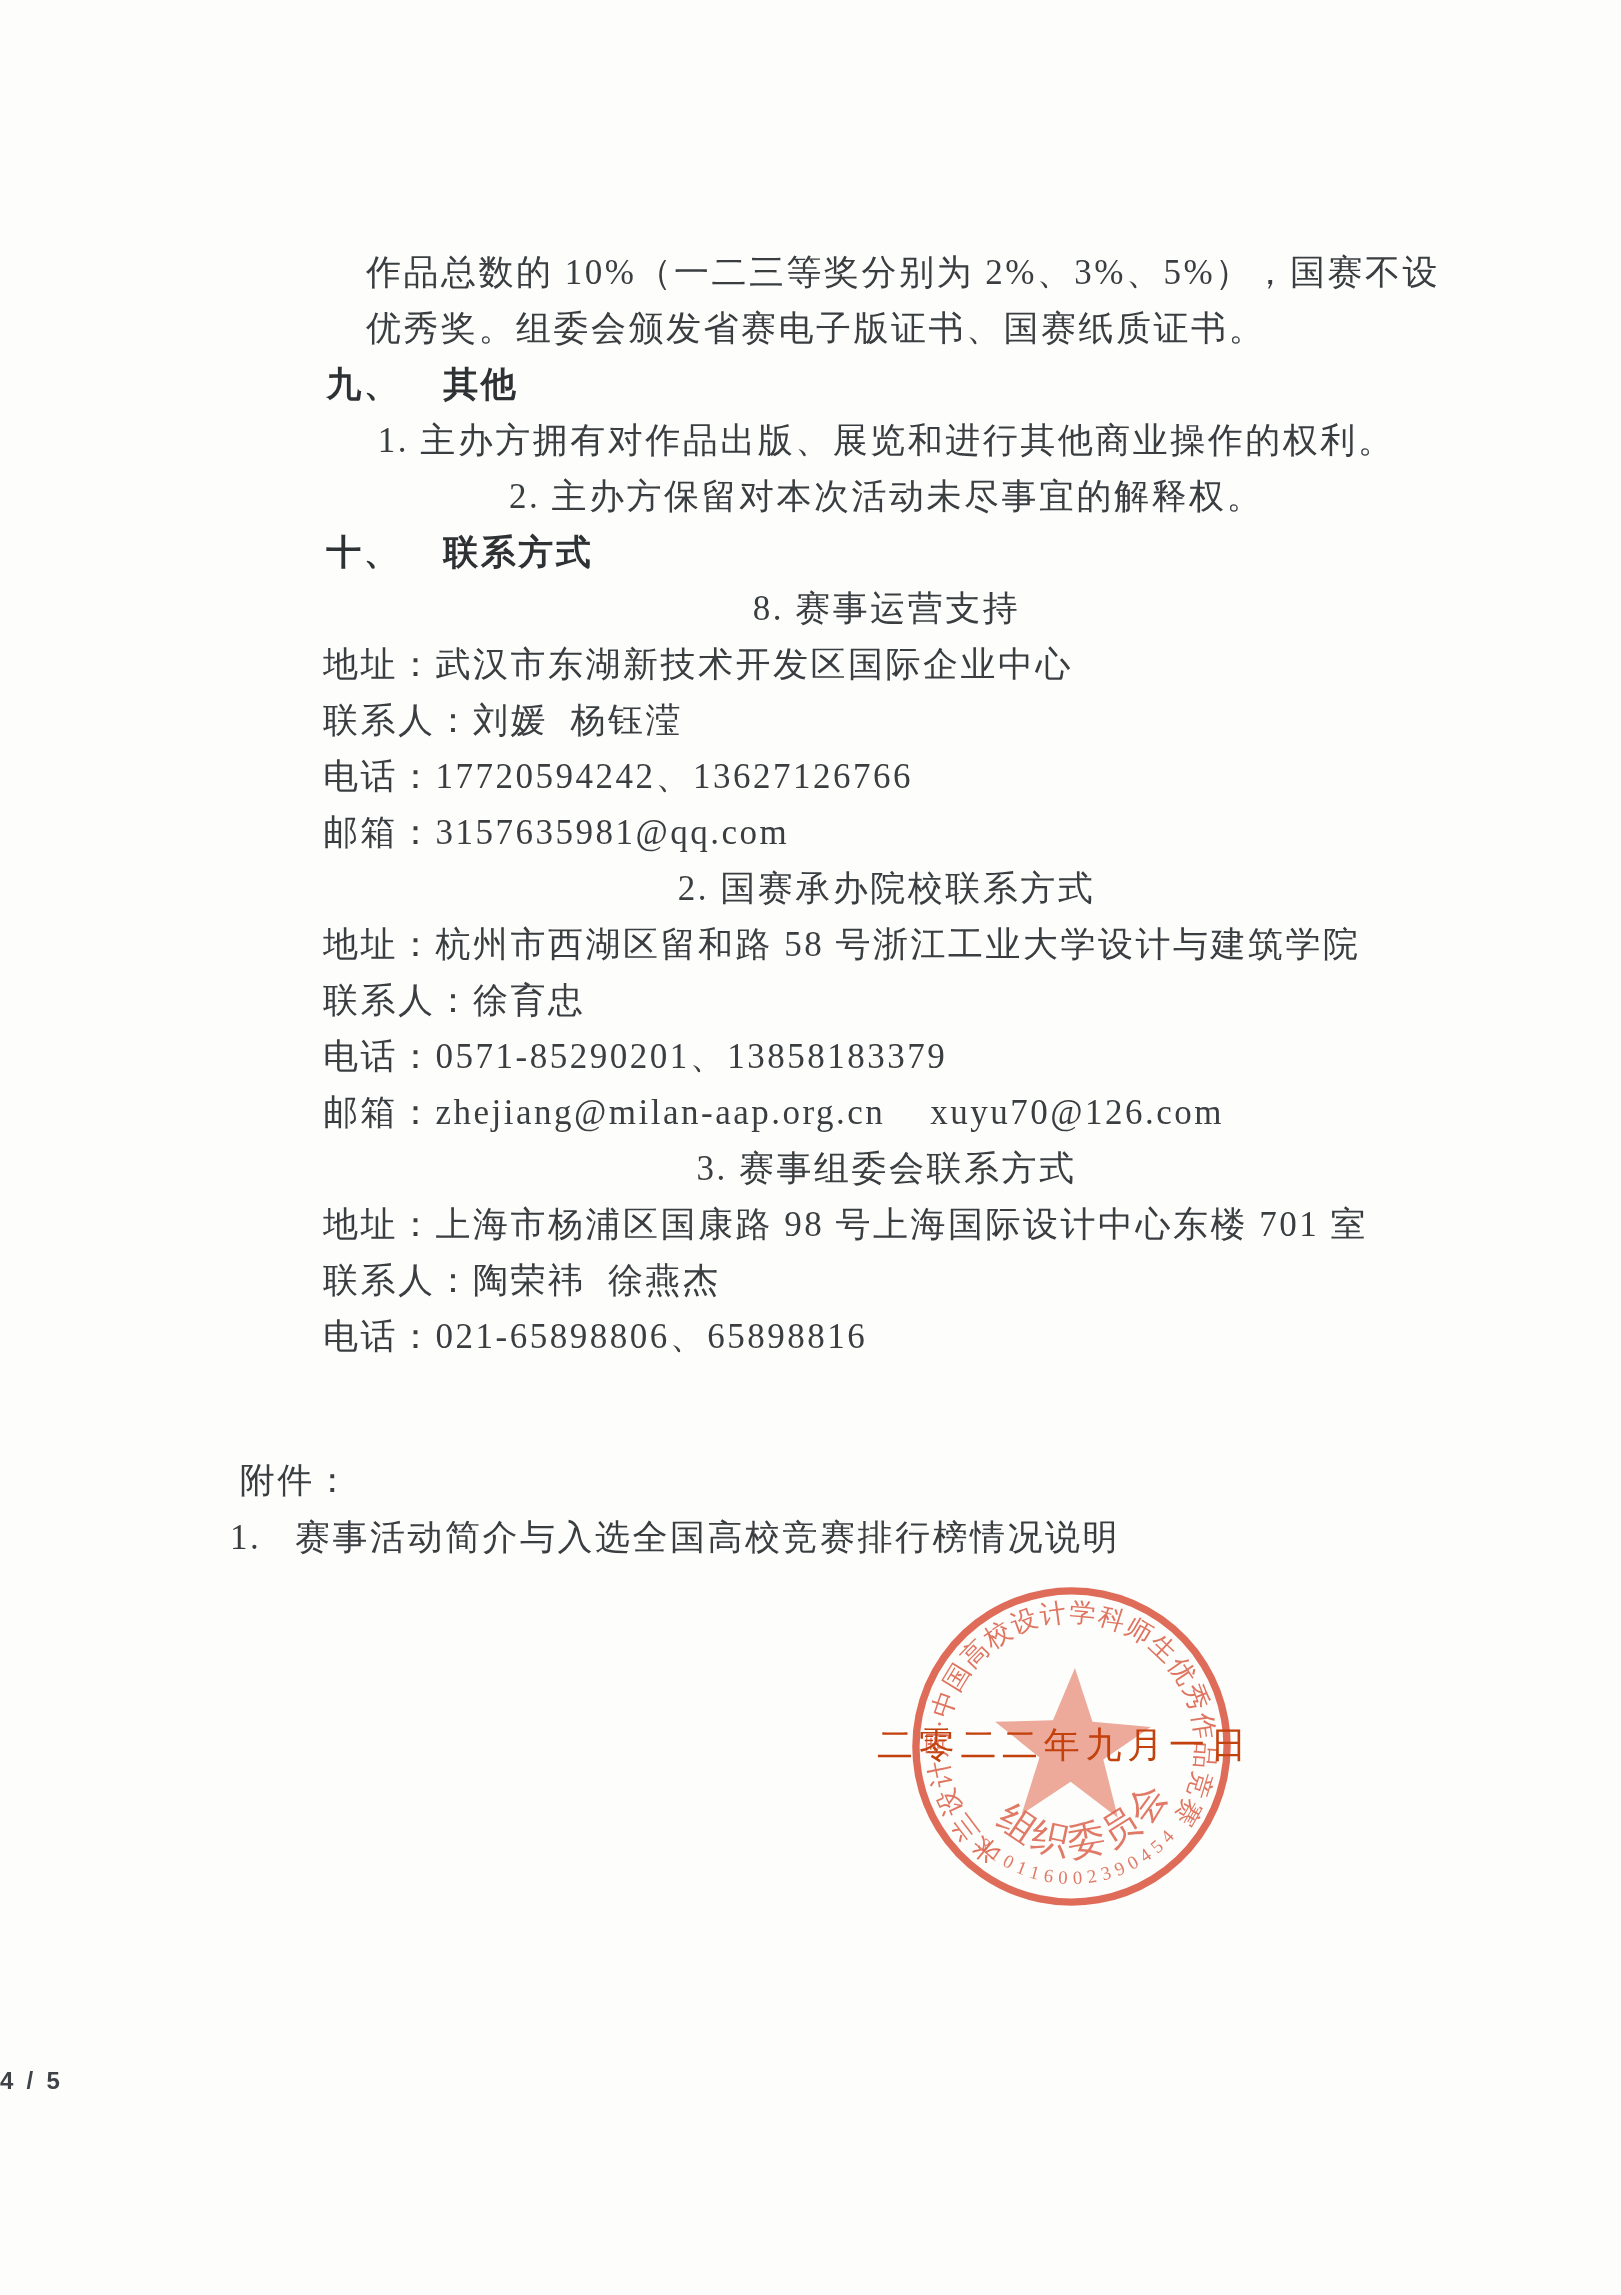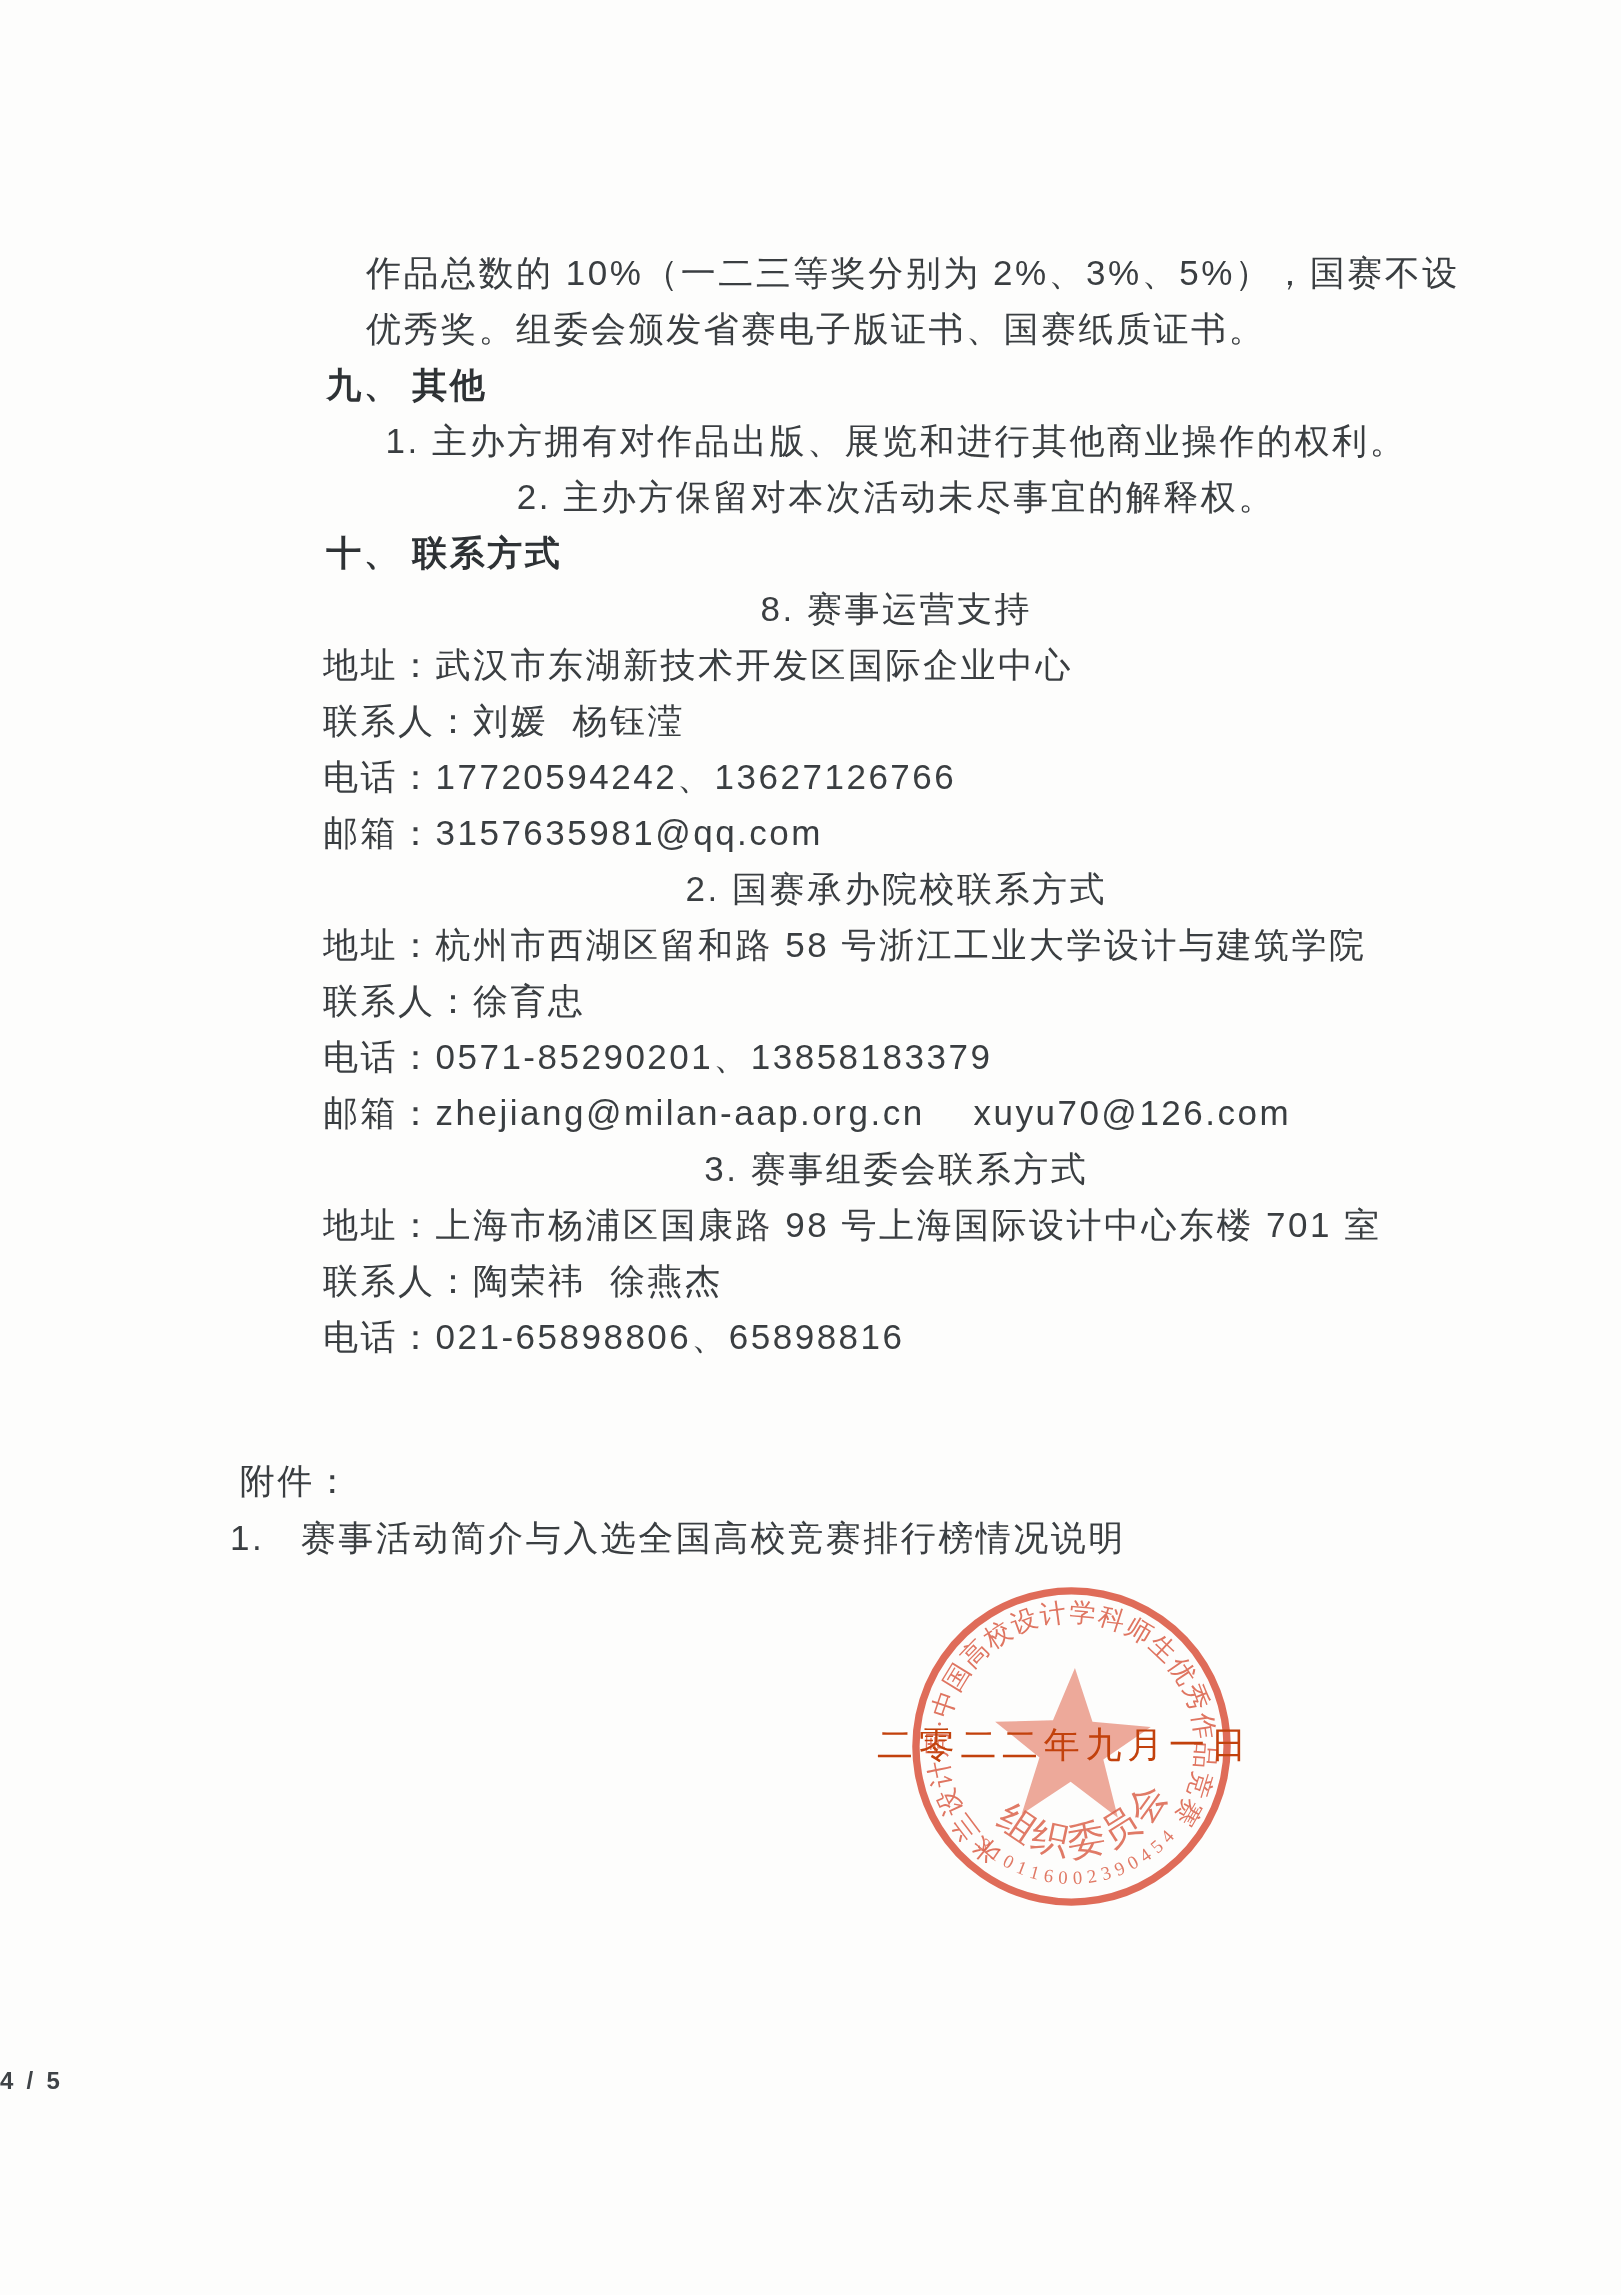--- a/index.html
+++ b/index.html
@@ -9,27 +9,27 @@
     background:#fdfdfc;
     overflow:hidden;
     font-family:"Liberation Serif","DejaVu Serif",serif;
     color:#3a3e41;
   }
   
   .textblock{position:absolute;top:245px;left:323px;}
   .ln{
     height:56px;line-height:56px;
     font-size:35px;letter-spacing:2.5px;white-space:pre;
-    font-family:Liberation Sans, sans-serif;
+    font-family:Liberation Serif, serif;
     color:#3a3e41;
   }
   .ln.p1{padding-left:43px;}
   .ln.item{padding-left:9.8px;text-align:center;}
   .ln.head{font-weight:bold;color:#2e3235;padding-left:3.3px;}
-  .ln.head .headtitle{margin-left:11px;}
+  .ln.head .headtitle{margin-left:42px;}
   
   .attachment{position:absolute;top:1452px;left:230px;}
   .attachment .ln{height:57px;line-height:57px;}
   .attachment .label{padding-left:9.8px;}
   
   .stamp{position:absolute;left:875px;top:1550px;width:393px;height:393px;z-index:1;opacity:.93;}
   .stamp text, .stamp textPath{
     font-family:"Liberation Serif","DejaVu Serif",serif;
     fill:#d9573f;
   }

